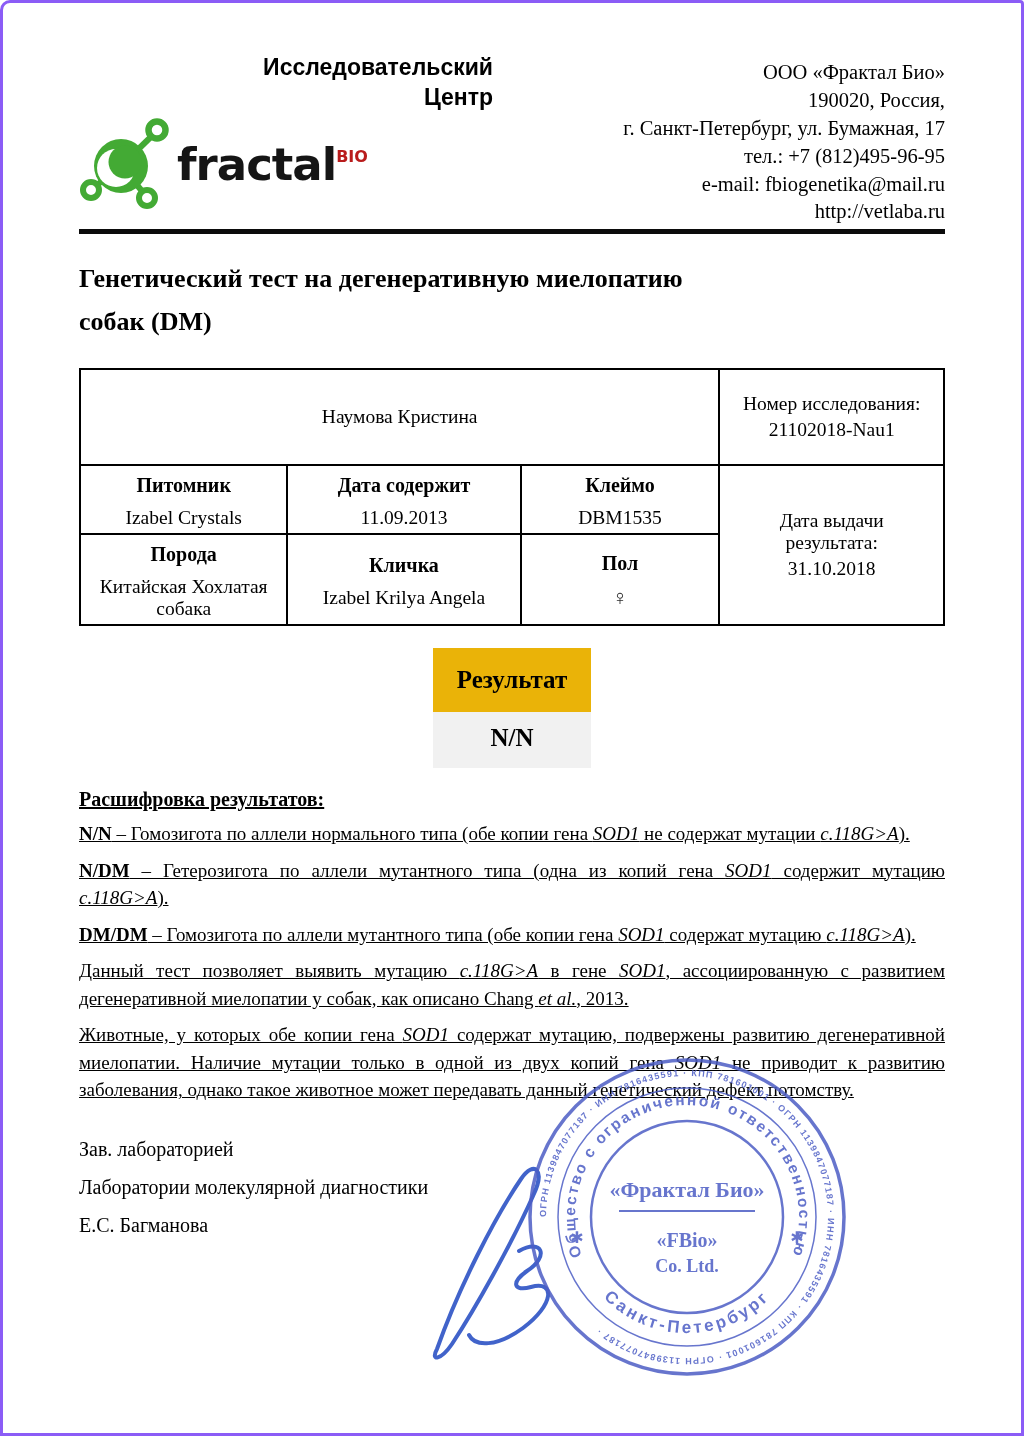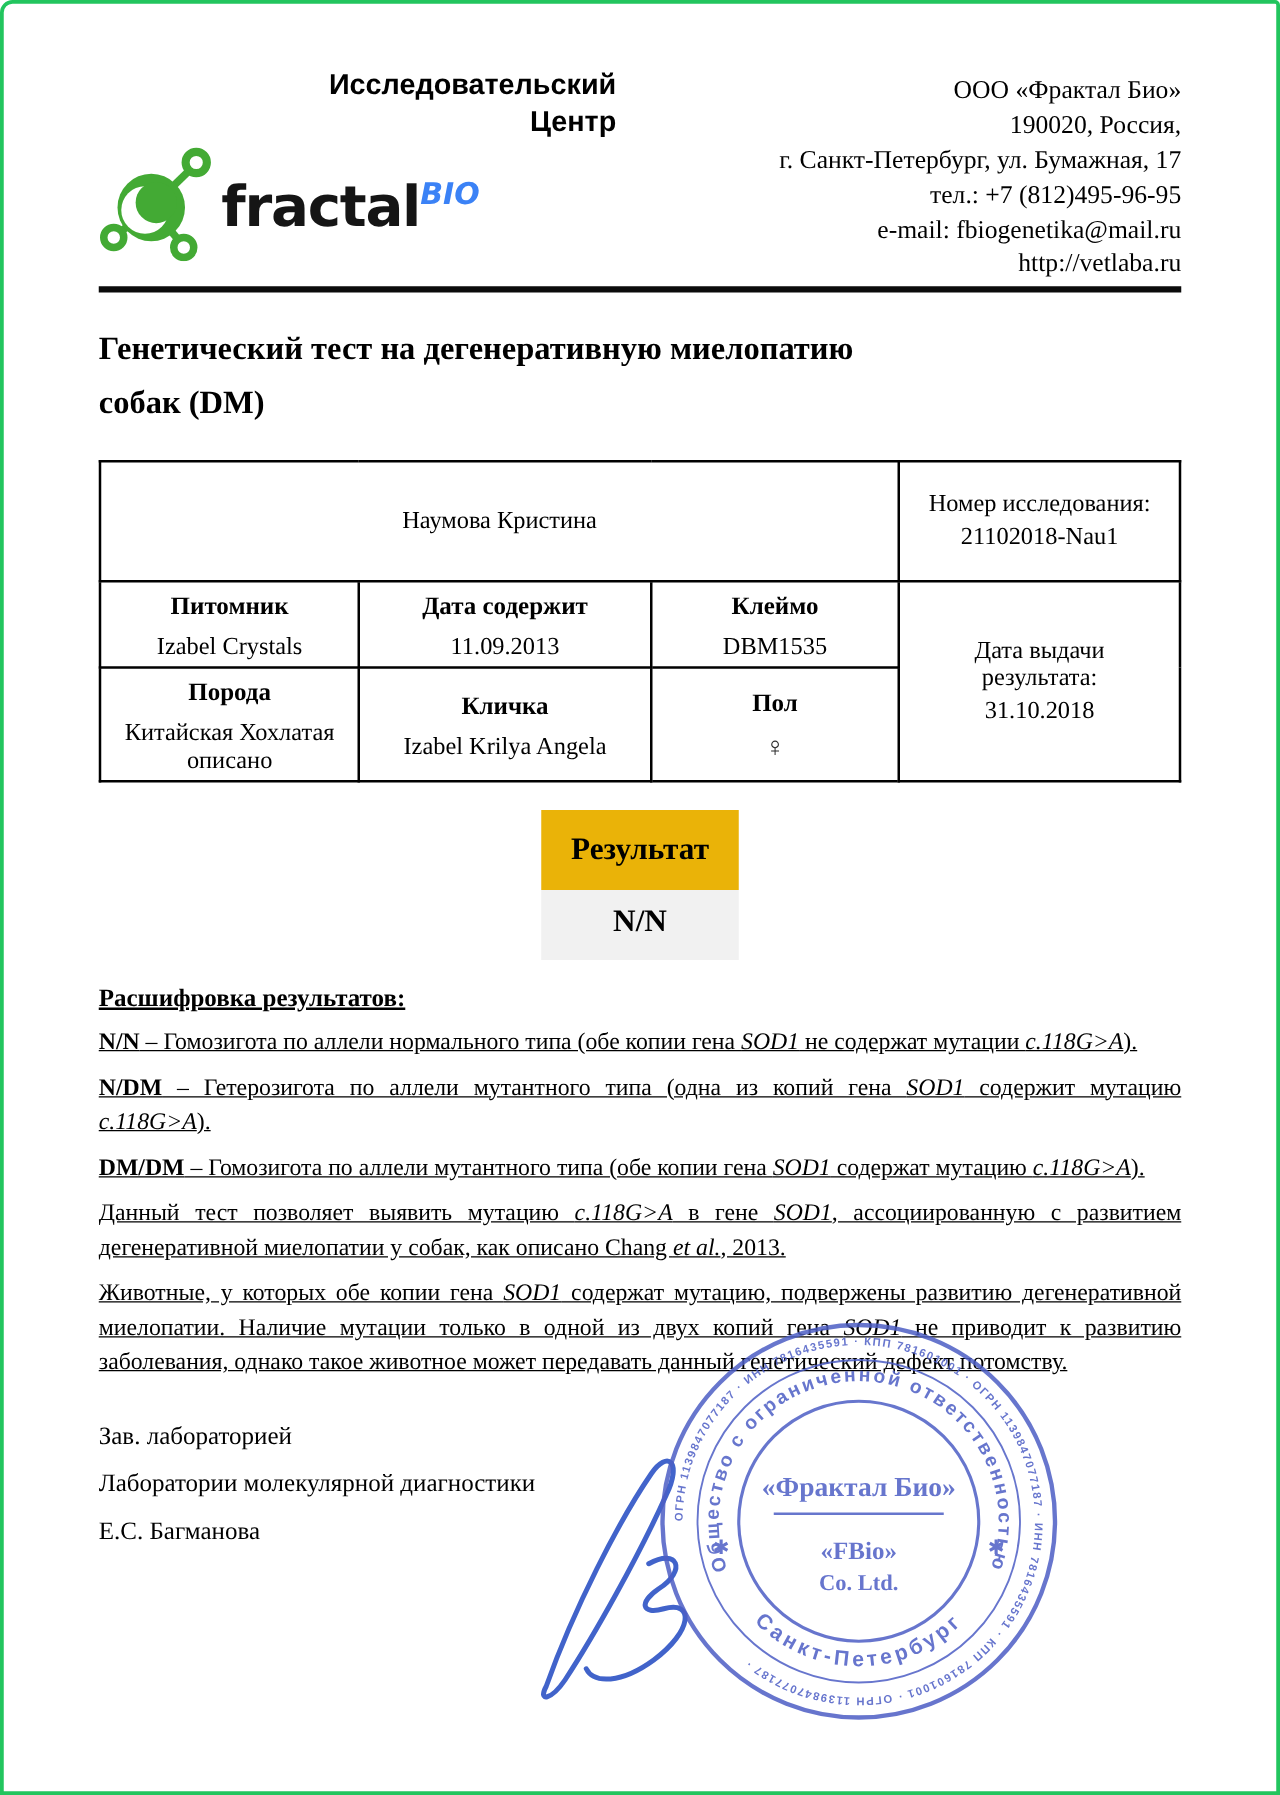--- a/index.html
+++ b/index.html
@@ -1,31 +1,31 @@
 <!DOCTYPE html>
 <html><head>
 <meta charset="utf-8">
 <style>
   html,body{margin:0;padding:0;background:#fff;}
   .page{
     position:relative;width:1024px;height:1436px;box-sizing:border-box;
-    background:#fff;border:3px solid #22c55e;border-radius:10px 4px 0 0;
+    background:#fff;border:3px solid #8b5cf6;border-radius:10px 4px 0 0;
     font-family:"Liberation Serif", serif;color:#000;overflow:hidden;
   }
   .content{padding:0 76px;}
   
   .header{display:flex;margin-top:50px;}
   .header-left{width:418px;flex:none;}
   .center-name{font-family:"Liberation Sans", sans-serif;font-weight:bold;
     font-size:23px;line-height:1.3;text-align:right;padding-right:4px;}
   .logo{display:flex;align-items:center;margin-top:4px;}
   .logo-text{font-family:"DejaVu Sans", sans-serif;font-weight:bold;
     font-size:45px;color:#151515;letter-spacing:-1px;line-height:1;margin-left:2px;}
   .logo-sup{font-family:"DejaVu Sans", sans-serif;font-weight:bold;
-    font-size:24px;color:#3b82f6;vertical-align:18px;letter-spacing:0;font-style:italic;}
+    font-size:16px;color:#b91c1c;vertical-align:18px;letter-spacing:0;}
   .header-right{flex:1;text-align:right;font-size:20.5px;line-height:1.36;padding-top:6px;}
   .divider{height:5px;background:#0b0b0b;margin-top:3px;}
   
   .doc-title{margin-top:24px;text-align:left;font-weight:bold;font-size:26px;line-height:1.65;}
   
   table.info{width:100%;border-collapse:collapse;margin-top:24px;}
   table.info td{border:2px solid #000;text-align:center;vertical-align:middle;
     font-size:19.5px;padding:4px 6px;}
   td.owner-cell{height:86px;}
   .cell-label{font-weight:bold;font-size:20px;margin:4px 0 10px;}
@@ -124,21 +124,21 @@
           <div class="cell-value">DBM1535</div>
         </td>
         <td rowspan="2">
           <div class="issue-label">Дата выдачи результата:</div>
           <div>31.10.2018</div>
         </td>
       </tr>
       <tr>
         <td>
           <div class="cell-label">Порода</div>
-          <div class="cell-value">Китайская Хохлатая описано</div>
+          <div class="cell-value">Китайская Хохлатая собака</div>
         </td>
         <td>
           <div class="cell-label">Кличка</div>
           <div class="cell-value">Izabel Krilya Angela</div>
         </td>
         <td>
           <div class="cell-label">Пол</div>
           <div class="cell-value sex-value">♀</div>
         </td>
       </tr>

